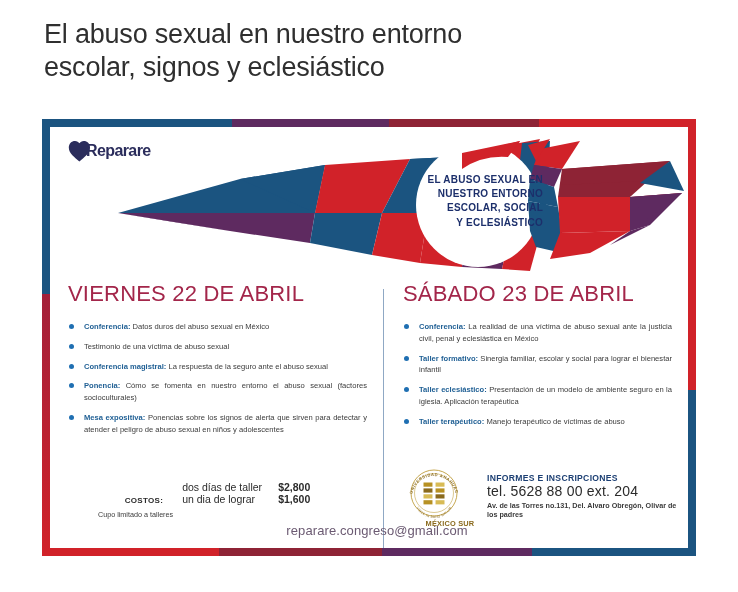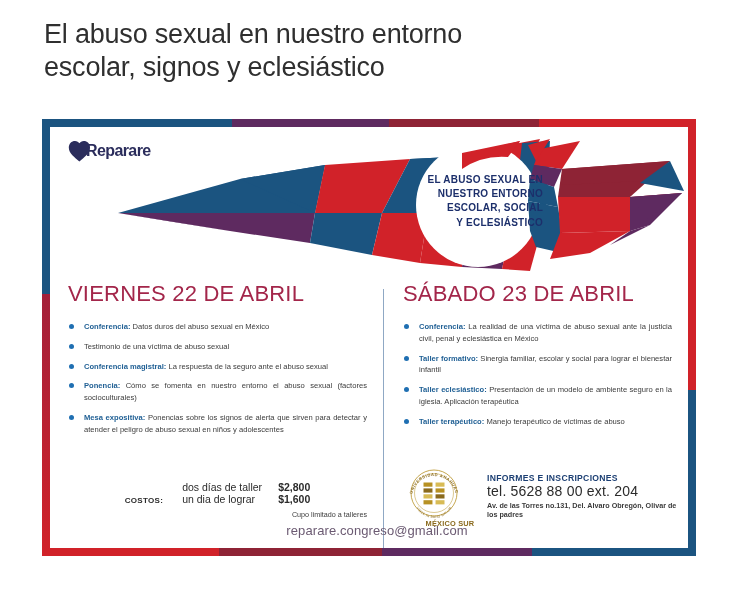--- a/index.html
+++ b/index.html
@@ -66,21 +66,21 @@
   ul.items li b { color:#1f5f94; font-weight:700; }
 
   
   .costos { position:absolute; left:18px; right:18px; top:186px; }
   .costos-row { display:flex; align-items:flex-end; justify-content:center;gap:7px; }
   .costos-label { font-size:8px; font-weight:700; color:#2b2b2b; letter-spacing:0.3px; margin-right:12px; }
   .costos-lines { font-size:10.5px; color:#2b2b2b;margin-top:16px; }
   .costos-lines div { display:flex; }
   .costos-lines .txt { width:96px; }
   .costos-lines .amt { font-weight:700; }
-  .cupo { text-align:right; font-size:7.2px; color:#3b3b3b; margin-top:5px; padding-left:30px; }
+  .cupo { text-align:left; font-size:7.2px; color:#3b3b3b; margin-top:5px; padding-left:30px; }
 
   
   .contact { position:absolute; left:18px; top:186px; display:flex; align-items:center; }
   .seal { width:62px; height:62px; position:relative; flex:none; }
   .seal-caption { position:absolute; left:16px; bottom:-1px; width:100%; text-align:center;
      font-size:7.4px; font-weight:700; color:#8a6a1d; letter-spacing:0.2px; }
   .contact-text { margin-left:22px; }
   .contact-head { font-size:8.6px; font-weight:700; color:#1c3f73; letter-spacing:0.3px; }
   .contact-tel  { font-size:14px; color:#2b2b2b; line-height:1.25; letter-spacing:0.2px; }
   .contact-addr { font-size:7.2px; color:#3b3b3b; margin-top:1px;font-weight:bold; }

